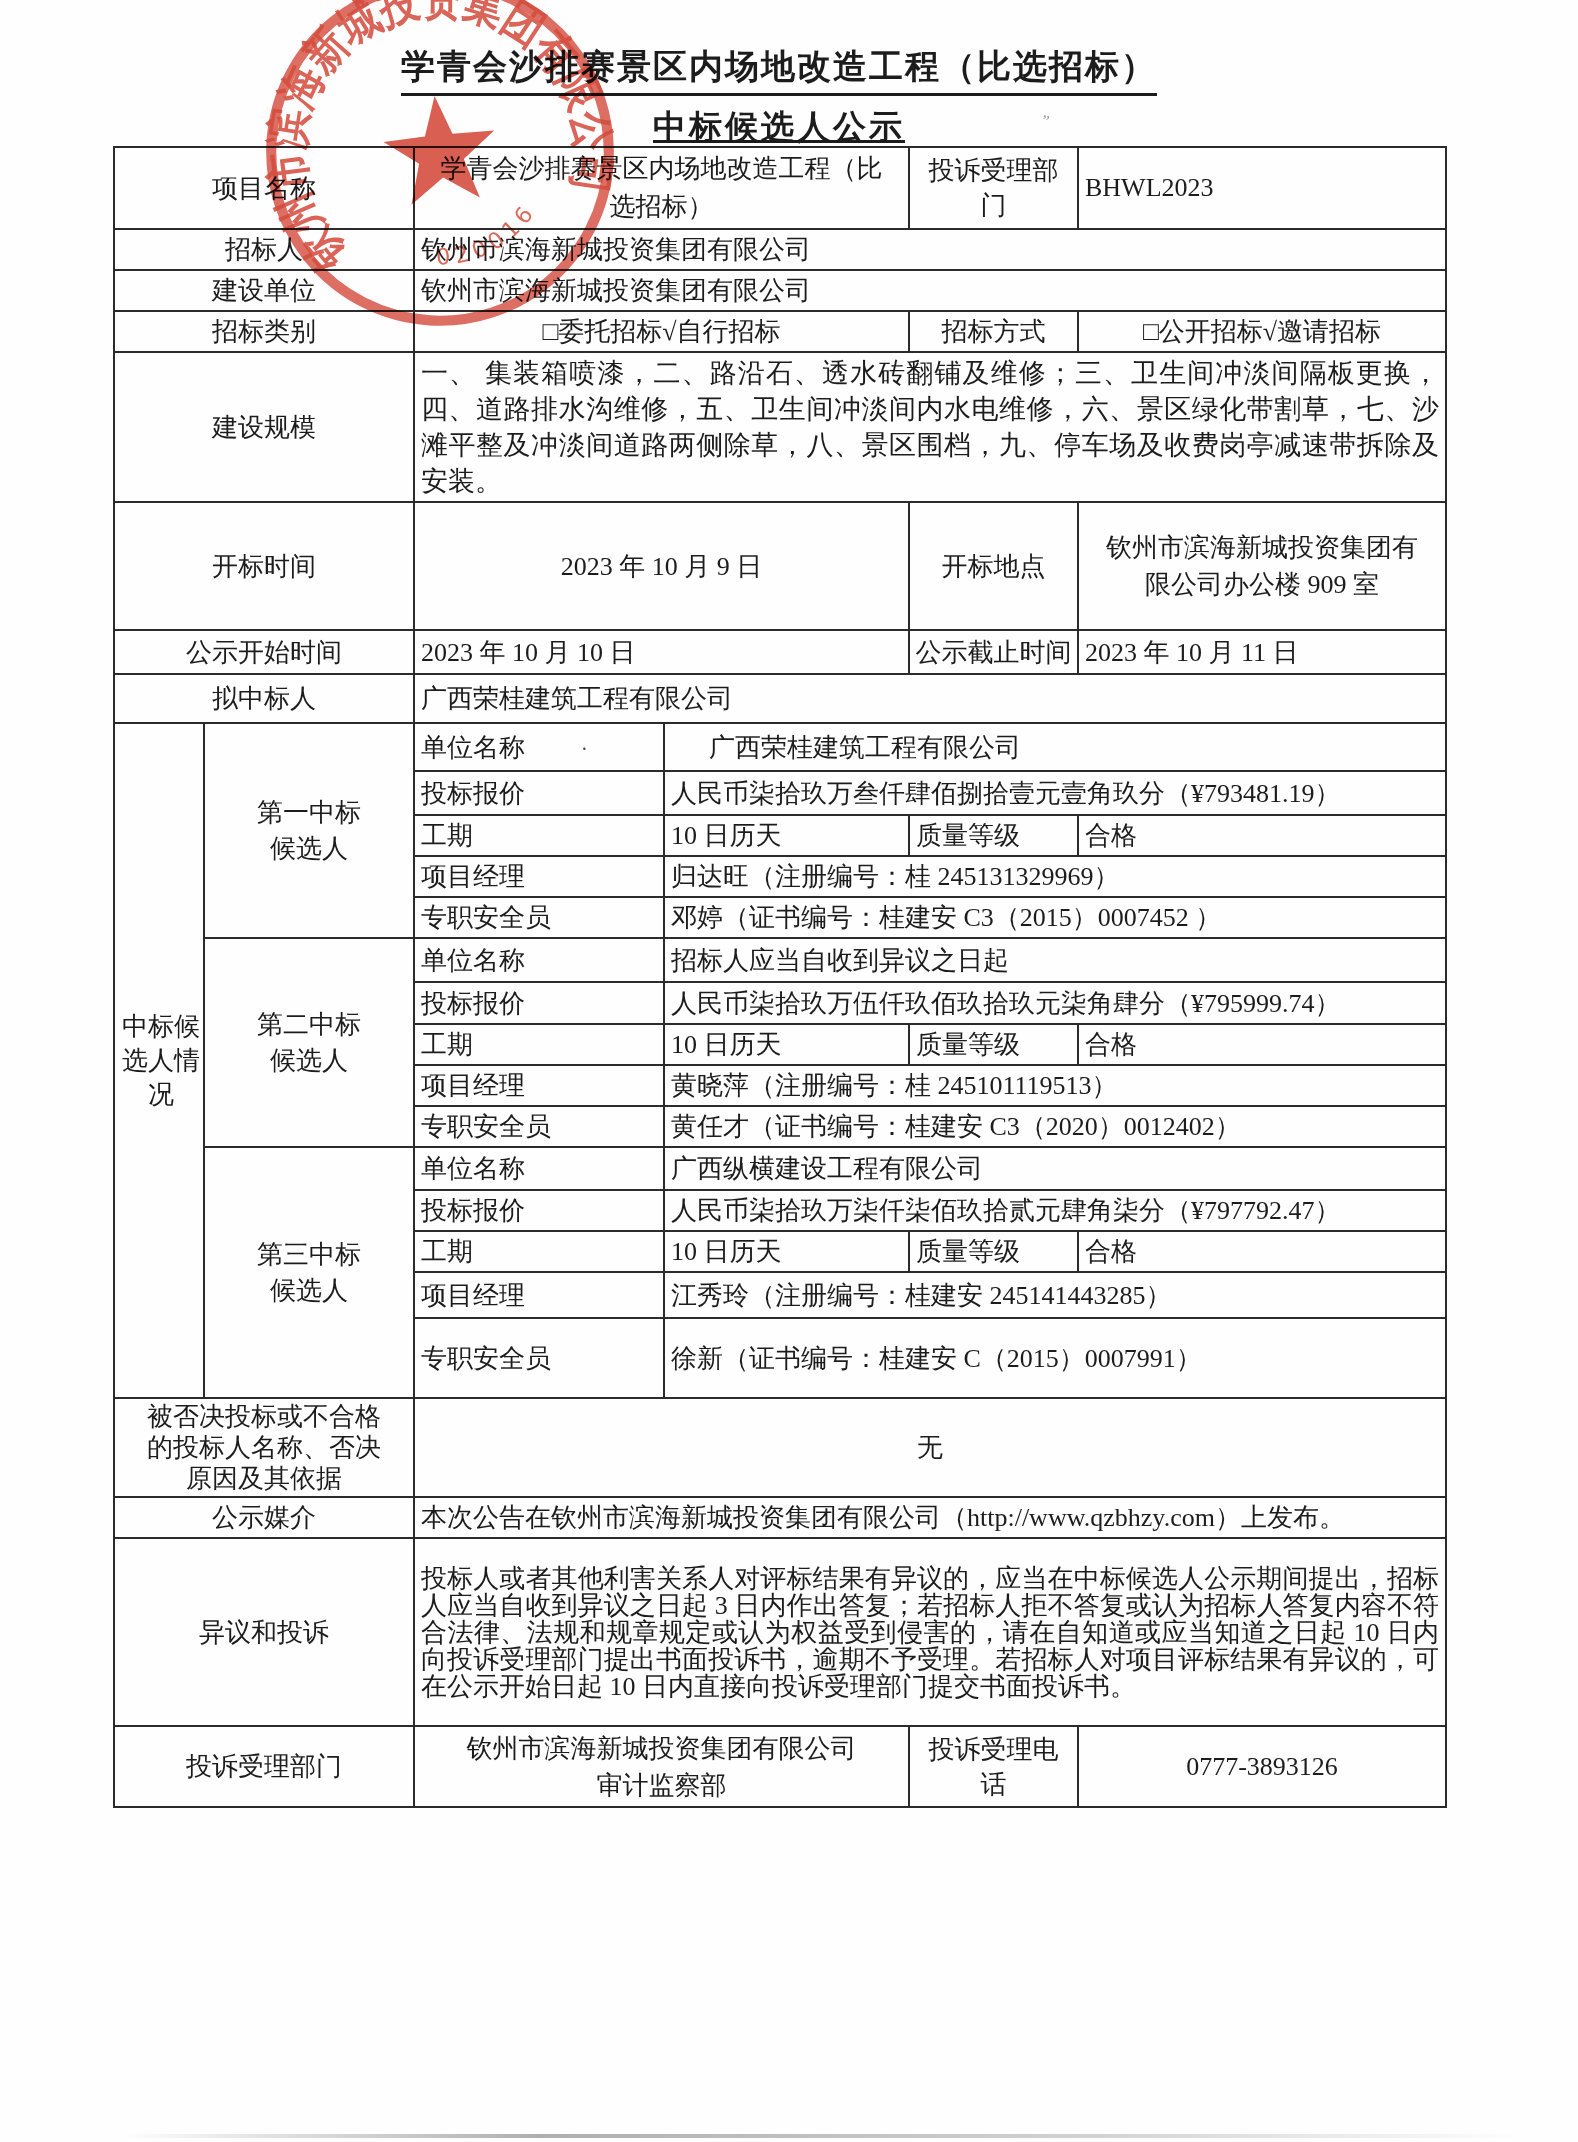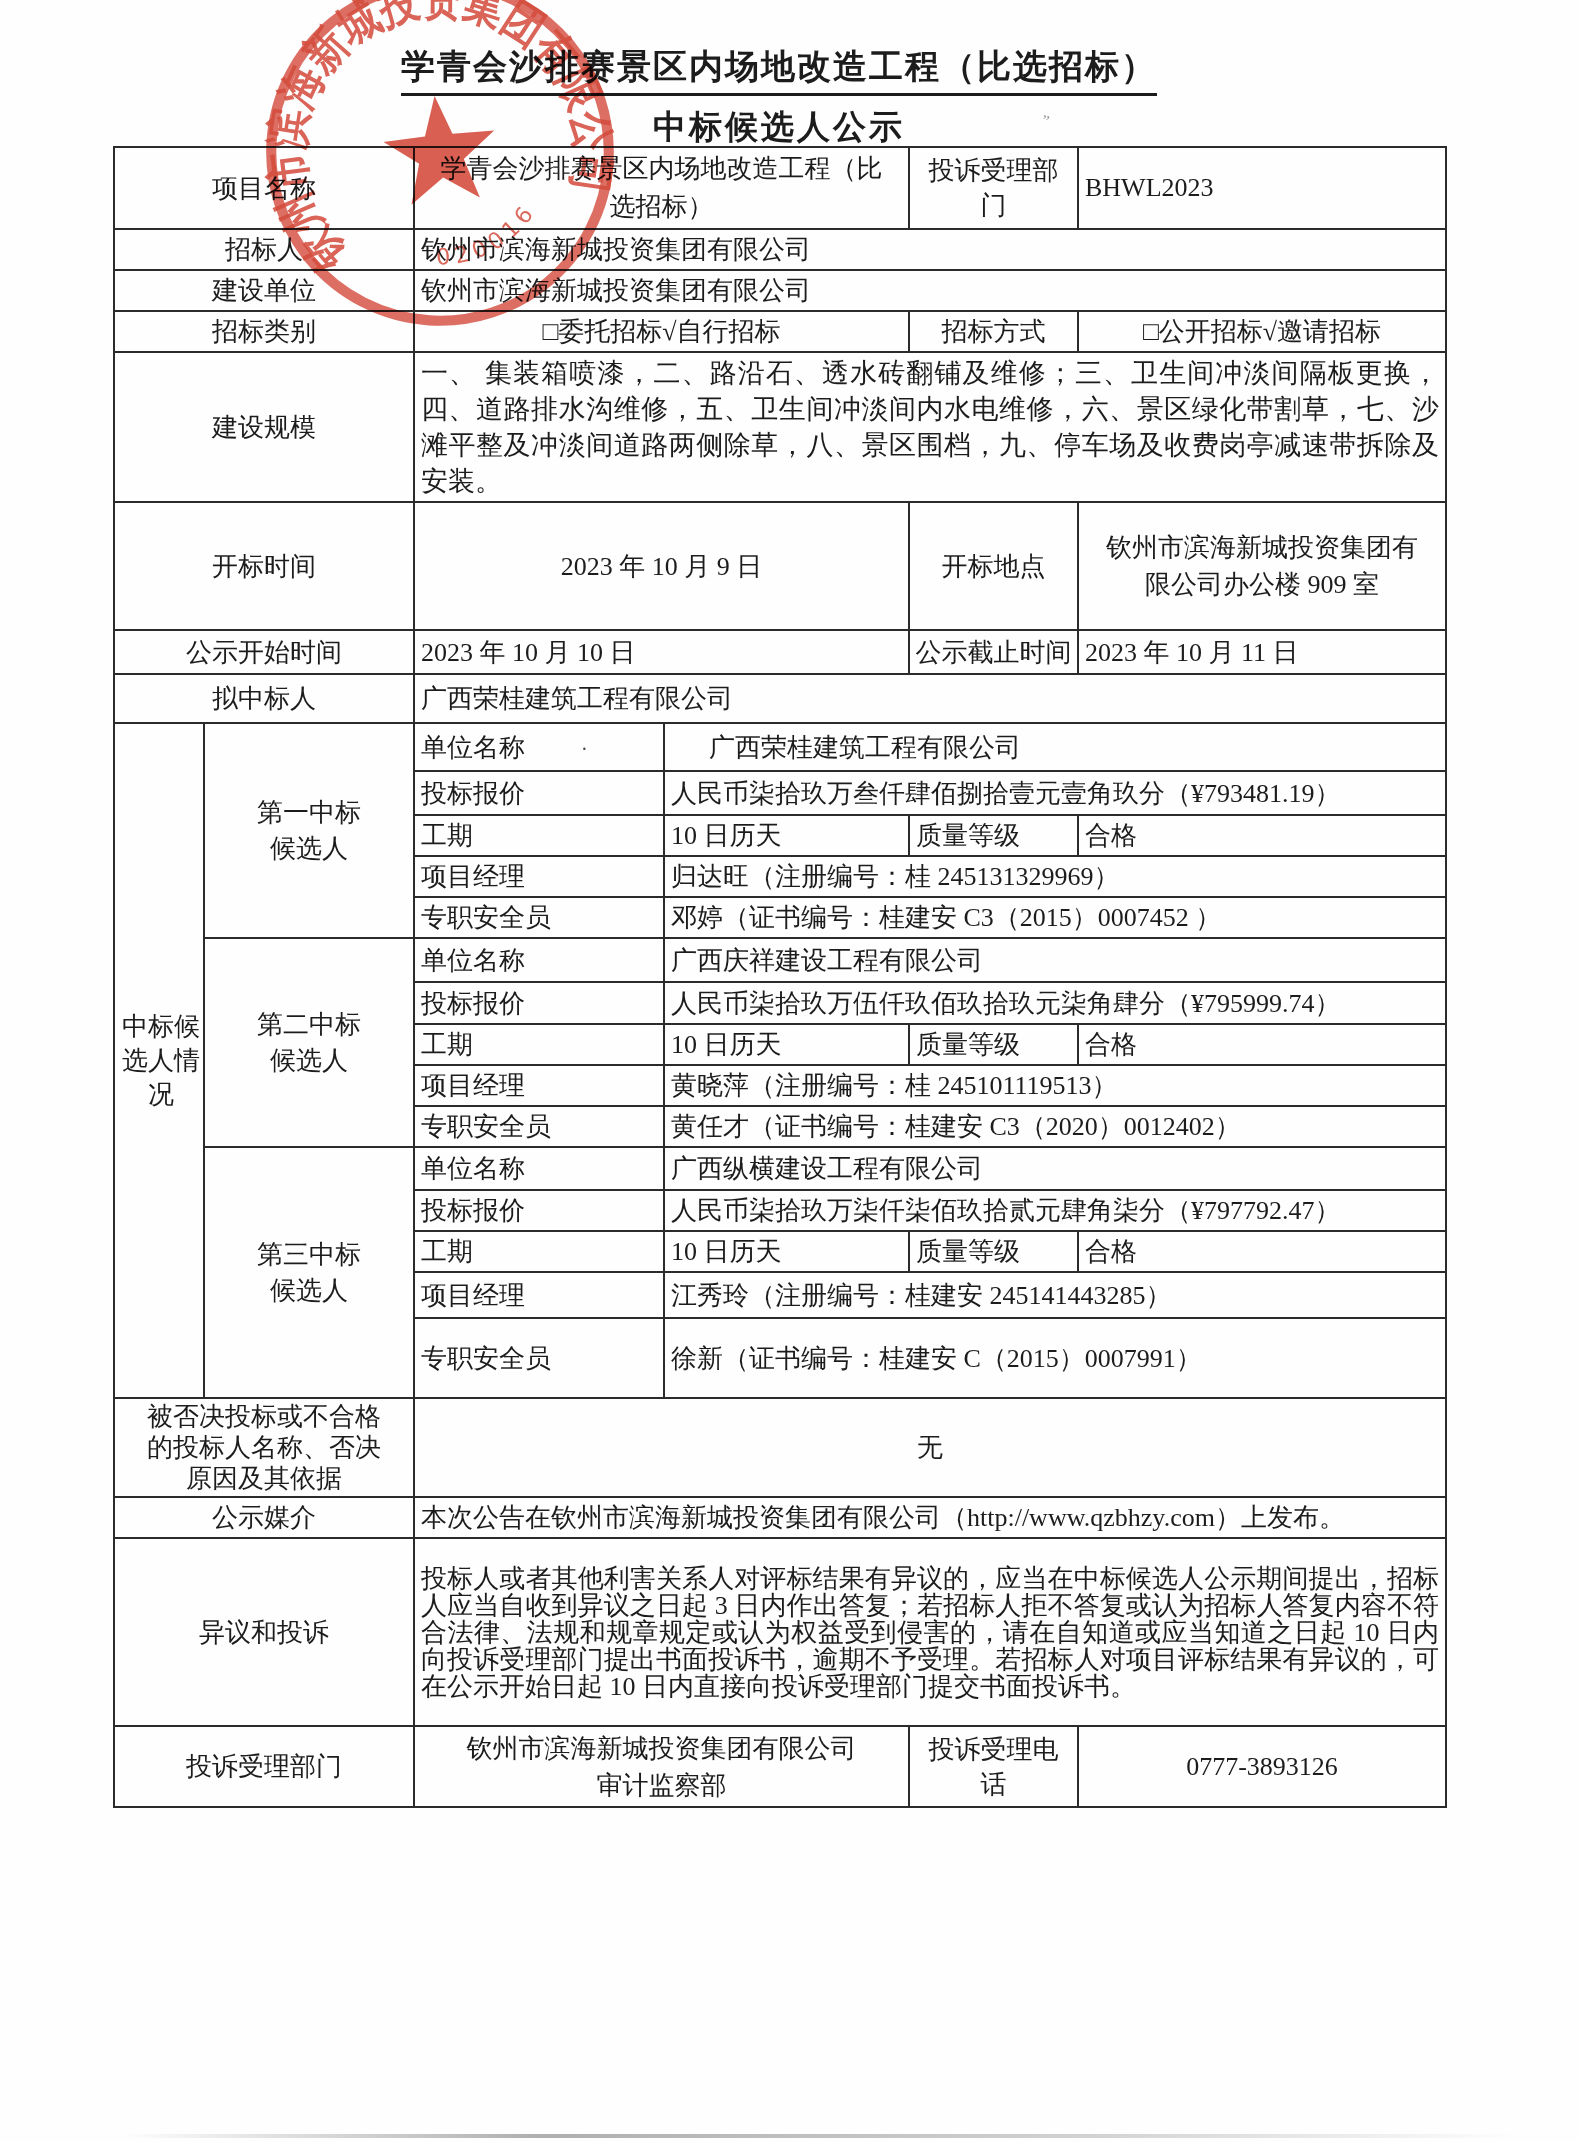--- a/index.html
+++ b/index.html
@@ -9,21 +9,21 @@
     background:#fefefe;
     overflow:hidden;
     font-family:"Liberation Serif","DejaVu Serif",serif;
     color:#1c1c1c;
   }
   
   .title-block{position:absolute;left:113px;top:44px;width:1332px;text-align:center;
     font-family:"Liberation Sans","DejaVu Sans",sans-serif;}
   .title-line1{display:inline-block;font-size:34px;font-weight:bold;letter-spacing:2px;
     border-bottom:3px solid #1c1c1c;padding-bottom:3px;}
-  .title-line2{margin-top:9px;font-size:33px;font-weight:bold;letter-spacing:3px;}
+  .title-line2{margin-top:9px;font-size:33px;font-weight:bold;letter-spacing:3px;text-decoration:underline;}
   
   table.doc{
     position:absolute;left:113px;top:146px;
     width:1332px;border-collapse:collapse;table-layout:fixed;
     font-size:26px;
   }
   table.doc td{
     border:2px solid #2b2b2b;
     padding:2px 6px;
     vertical-align:middle;
@@ -144,21 +144,21 @@
         <td class="val-l" colspan="3">归达旺（注册编号：桂 245131329969）</td>
       </tr>
       <tr style="height:36px">
         <td class="lab-l">专职安全员</td>
         <td class="val-l" colspan="3">邓婷（证书编号：桂建安 C3（2015）0007452 ）</td>
       </tr>
 
       <tr style="height:44px">
         <td class="lab" rowspan="5"><span class="w-wrap" style="width:112px;line-height:36px;">第二中标候选人</span></td>
         <td class="lab-l">单位名称</td>
-        <td class="val-l" colspan="3">广西庆祥建设工程有限公司</td>
+        <td class="val-l" colspan="3">招标人应当自收到异议之日起</td>
       </tr>
       <tr style="height:42px">
         <td class="lab-l">投标报价</td>
         <td class="val-l" colspan="3">人民币柒拾玖万伍仟玖佰玖拾玖元柒角肆分（¥795999.74）</td>
       </tr>
       <tr style="height:40px">
         <td class="lab-l">工期</td>
         <td class="val-l">10 日历天</td>
         <td class="lab-l">质量等级</td>
         <td class="val-l">合格</td>

